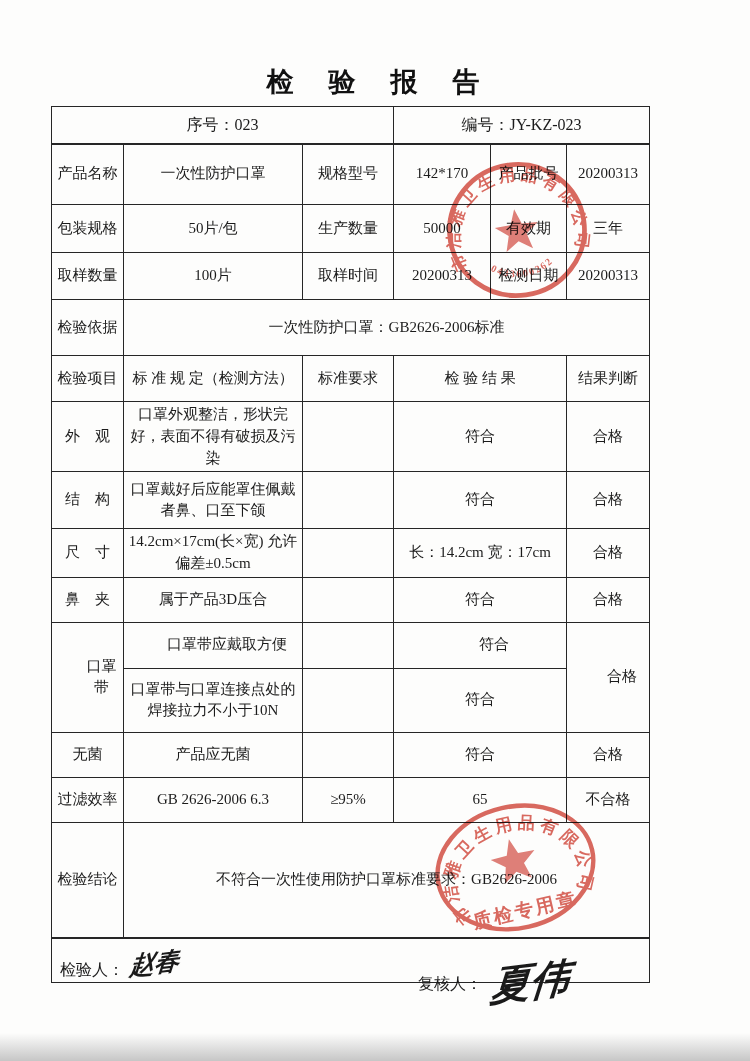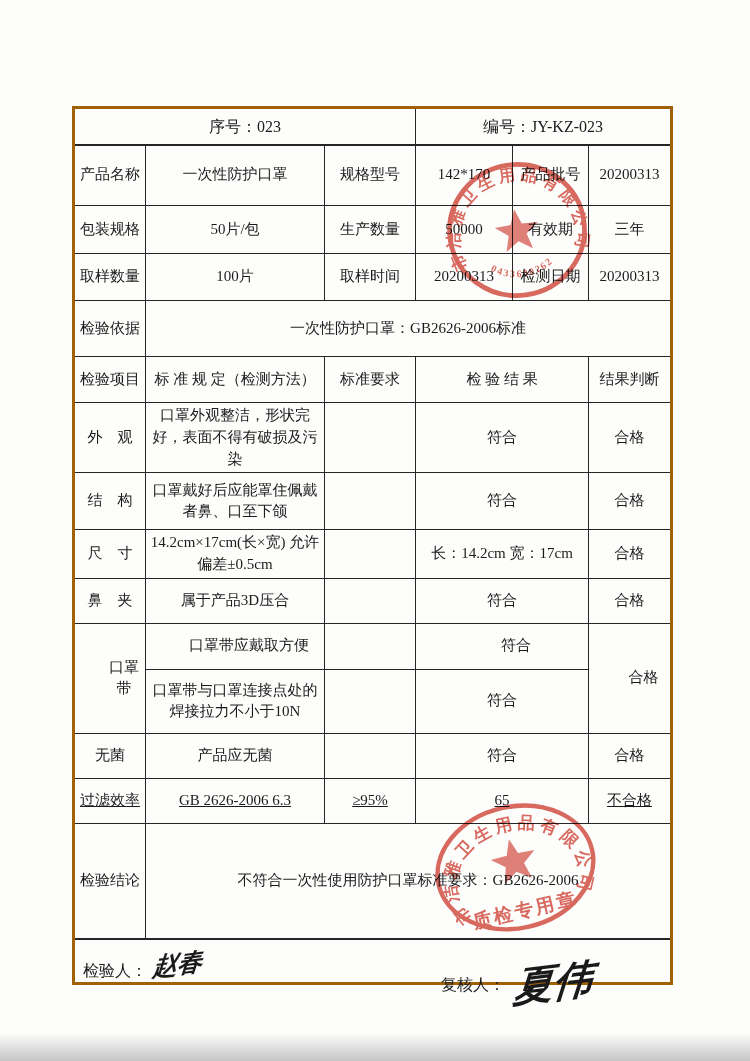--- a/index.html
+++ b/index.html
@@ -12,44 +12,44 @@
     position:absolute; left:0; right:0; bottom:0; height:28px;
     background:linear-gradient(to bottom, rgba(200,200,200,0), #c6c6c6);
     pointer-events:none;
   }
   .title {
     position:absolute; top:64px; left:0; width:100%;
     text-align:center; font-size:27px; font-weight:bold;
     letter-spacing:4px; color:#111;
   }
   table.report {
-    position:absolute; left:72px; top:106px;
+    position:absolute; left:51px; top:106px;
     border-collapse:collapse; table-layout:fixed; width:598px;
-    border:3px solid #a16207; background:transparent;
+    border:1px solid #a16207; background:transparent;
   }
   table.report td {
     border:1.4px solid #262626;
     text-align:center; vertical-align:middle;
     font-size:15px; line-height:1.45; padding:2px 4px; color:#1b1b1b;
   }
   td.left { text-align:left; padding-left:9px; }
   tr.r1 td { border-bottom-width:2.6px; height:37px; font-size:16px; }
   tr.r2 td { height:61px; }
   tr.r3 td { height:48px; }
   tr.r4 td { height:47px; }
   tr.r5 td { height:56px; }
   tr.r6 td { height:46px; }
   tr.r7 td { height:57px; }
   tr.r8 td { height:57px; }
   tr.r9 td { height:48px; }
   tr.r10 td { height:45px; }
   tr.r11 td { height:46px;padding-left:32px; }
   tr.r12 td { height:64px; }
   tr.r13 td { height:45px; }
-  tr.r14 td { height:45px;text-decoration:underline; }
+  tr.r14 td { height:45px; }
   tr.r15 td { height:116px; }
   tr.r16 td { border-top-width:2.6px; height:44px; }
   .std-cell { font-size:14.5px; padding:2px 8px; }
   .sig-cell { position:relative; overflow:visible; }
   .sig-label { font-size:16px; }
   .inspector-block { position:absolute; left:8px; top:10px; white-space:nowrap; }
   .reviewer-block { position:absolute; left:366px; top:8px; white-space:nowrap; }
   .sig {
     display:inline-block; font-style:italic; font-weight:bold; color:#1a1a1a;
     transform:rotate(-7deg) skewX(-12deg); transform-origin:left bottom;
@@ -59,20 +59,21 @@
   .stamp { position:absolute; mix-blend-mode:multiply; opacity:0.88; }
   .stamp-top    { left:441px; top:154px; transform:rotate(-8deg); }
   .stamp-bottom { left:424px; top:794px; transform:rotate(-13deg); }
   .stamp text { font-family:"Liberation Serif", serif; font-weight:bold; }
 </style>
 </head>
 <body>
 
 <div class="page">
 
+  <div class="title">检　验　报　告</div>
 
   <table class="report">
     <colgroup>
       <col style="width:72px">
         <col style="width:179px">
         <col style="width:91px">
       <col style="width:97px">
         <col style="width:76px">
         <col style="width:83px">
     </colgroup>

